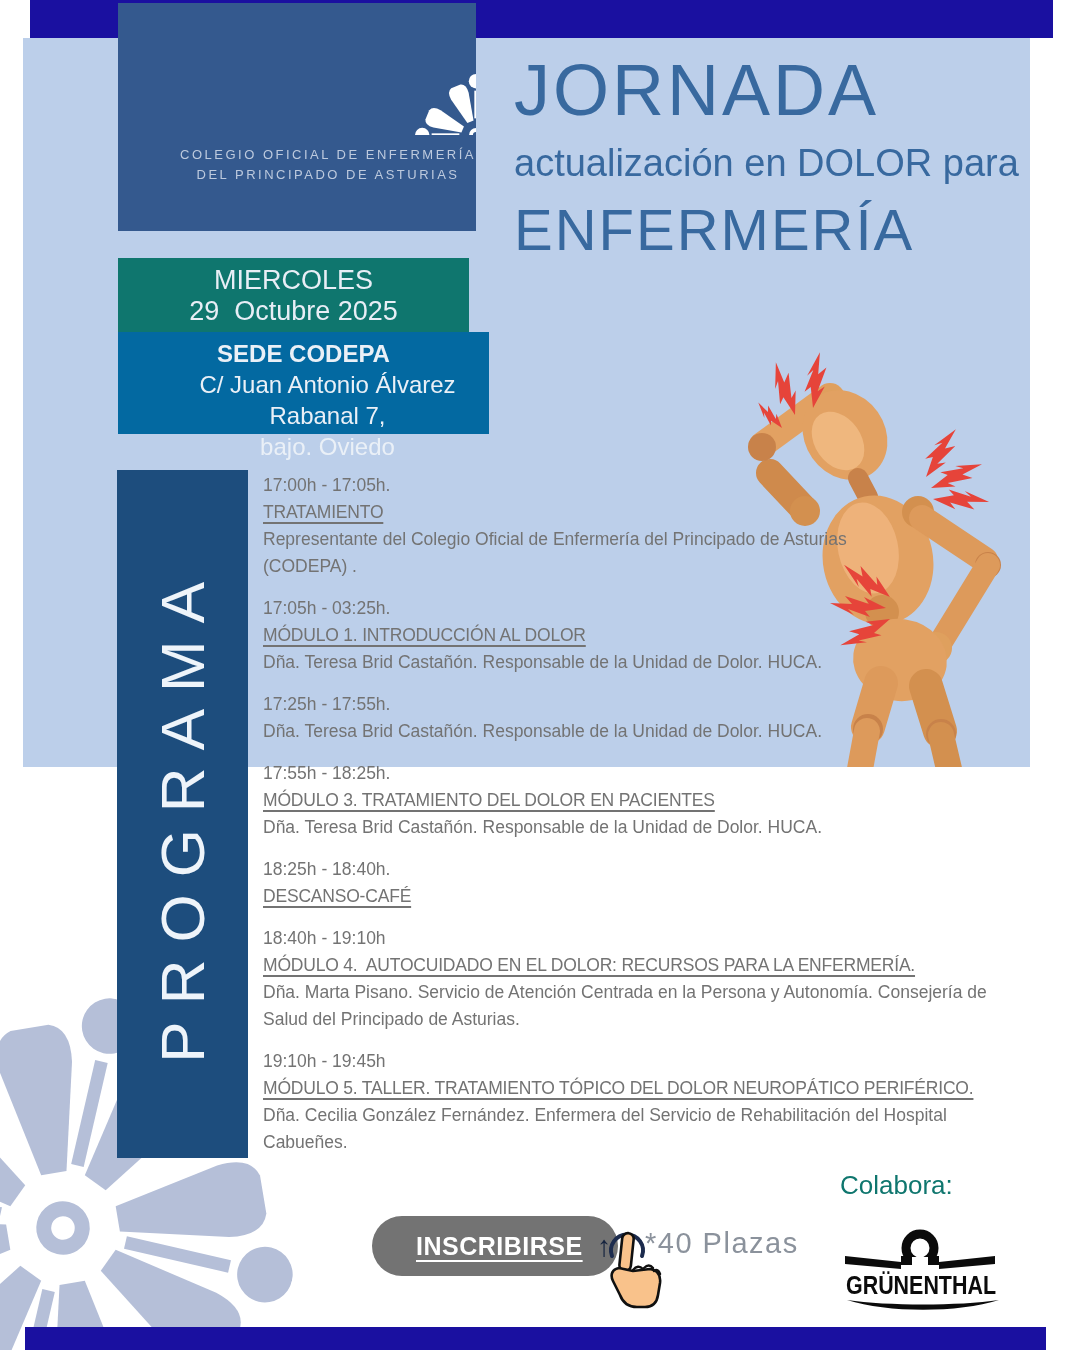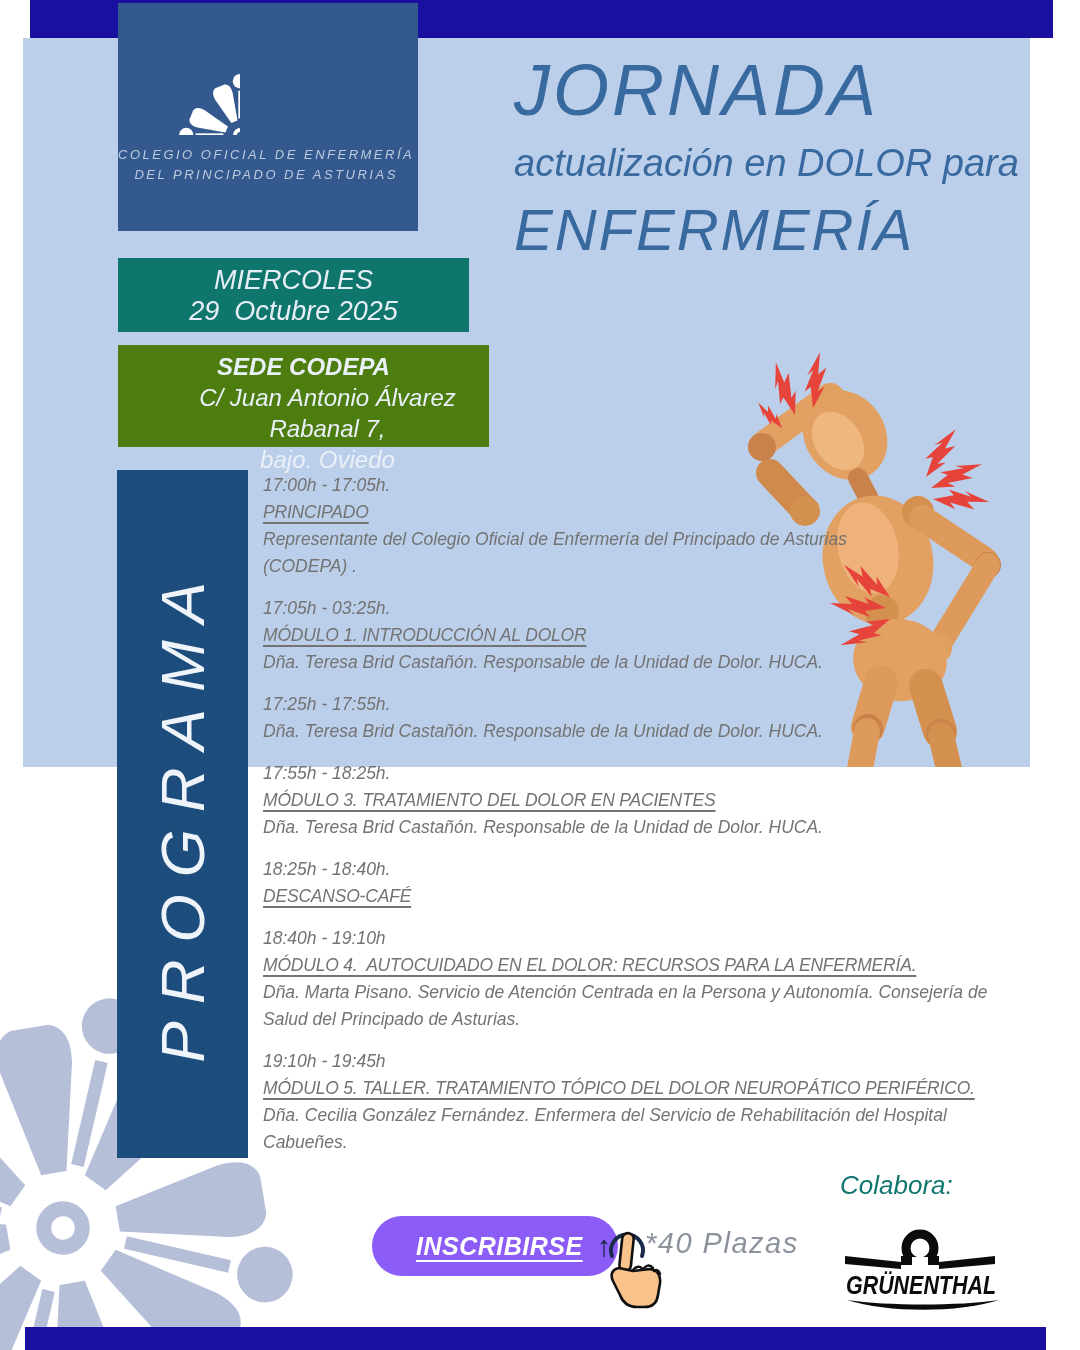--- a/index.html
+++ b/index.html
@@ -1,45 +1,45 @@
 <!DOCTYPE html>
 <html><head>
 <meta charset="utf-8">
 <style>
   html,body{margin:0;padding:0;background:#ffffff;}
   .page{
     position:relative;width:1080px;height:1350px;background:#ffffff;
     overflow:hidden;font-family:"Liberation Sans",sans-serif;
   }
-  .abs{position:absolute;font-style:italic;}
+  .abs{position:absolute;}
 
   
   .top-bar{left:30px;top:0;width:1023px;height:38px;background:#1a10a0;z-index:2;}
   .bottom-bar{left:25px;top:1327px;width:1021px;height:23px;background:#1a10a0;z-index:7;}
   .blue-panel{left:23px;top:38px;width:1007px;height:729px;background:#bccfea;z-index:1;}
 
   
   .flower-decor{left:-172px;top:993px;width:470px;height:470px;z-index:0;color:#b5bfd8;}
 
   
 
   
-  .logo-box{left:118px;top:3px;width:300px;height:228px;background:#34598e;z-index:3;
-    display:flex;flex-direction:column;align-items:flex-start;}
+  .logo-box{left:118px;top:3px;width:358px;height:228px;background:#34598e;z-index:3;
+    display:flex;flex-direction:column;align-items:flex-end;}
   .logo-flower{margin-top:10px;width:122px;height:122px;color:#ffffff;}
   .logo-text{margin-top:10px;text-align:center;font-size:13px;line-height:20px;
     letter-spacing:2.5px;color:#bdcade;font-weight:400;}
 
   
   .day-box{left:118px;top:258px;width:351px;height:74px;background:#0f766e;z-index:3;
     color:#e8eef6;text-align:center;padding-top:7px;box-sizing:border-box;}
   .day-name{font-size:27px;line-height:31px;font-weight:500;}
   .day-date{font-size:27px;line-height:31px;font-weight:500;white-space:pre;}
-  .sede-box{left:118px;top:332px;width:371px;height:102px;background:#4d7c0f;z-index:3;
-    color:#eaf0f7;text-align:center;padding-top:6px;box-sizing:border-box;margin-top:13px;}
+  .sede-box{left:118px;top:332px;width:371px;height:102px;background:#0369a1;z-index:3;
+    color:#eaf0f7;text-align:center;padding-top:6px;box-sizing:border-box;}
   .sede-name{font-size:24px;line-height:31px;font-weight:600;}
   .sede-line{font-size:24px;line-height:31px;font-weight:500;padding-left:48px;}
 
   
   .title-block{left:514px;top:52px;z-index:3;color:#38699f;}
   .title-1{font-size:72px;font-weight:300;letter-spacing:3px;line-height:76px;}
   .title-2{font-size:38px;font-weight:300;line-height:42px;margin-top:14px;letter-spacing:0;}
   .title-3{font-size:58px;font-weight:300;letter-spacing:2px;line-height:72px;margin-top:10px;}
 
   
@@ -54,21 +54,21 @@
   
   .program-list{left:263px;top:472px;width:790px;z-index:4;}
   .program-item{margin-bottom:15px;}
   .program-time,.program-title,.program-detail{
     font-size:17.5px;line-height:27px;color:#737373;font-weight:500;}
   .program-title{text-decoration:underline;text-underline-offset:4px;
     text-decoration-thickness:1.5px;white-space:pre-wrap;letter-spacing:-0.2px;}
 
   
   .register-button{left:372px;top:1216px;width:246px;height:60px;border-radius:32px;
-    background:#8b5cf6;z-index:5;display:flex;align-items:center;cursor:pointer;}
+    background:#737373;z-index:5;display:flex;align-items:center;cursor:pointer;}
   .register-label{margin-left:44px;font-size:25px;font-weight:600;color:#ffffff;
     text-decoration:underline;text-underline-offset:5px;letter-spacing:0.5px;}
   .register-arrow{margin-left:14px;font-size:29px;color:#16243f;font-weight:700;line-height:29px;}
   .hand-icon{left:596px;top:1222px;width:72px;height:96px;z-index:6;}
   .capacity{left:645px;top:1227px;font-size:29px;color:#8b929c;font-weight:300;
     letter-spacing:1.5px;z-index:5;}
   .colabora{left:840px;top:1170px;font-size:26px;color:#0f766e;font-weight:300;z-index:5;}
   .sponsor-logo{left:843px;top:1226px;width:160px;height:86px;z-index:5;}
 </style>
 </head>
@@ -206,21 +206,21 @@
     <div class="sede-line">bajo. Oviedo</div>
   </div>
 
   <div class="abs programa-bar">
     <div class="programa-text">PROGRAMA</div>
   </div>
 
   <div class="abs program-list">
     <div class="program-item">
       <div class="program-time">17:00h - 17:05h.</div>
-      <div class="program-title">PRINCIPADO</div>
+      <div class="program-title">TRATAMIENTO</div>
     <div class="program-detail">Representante del Colegio Oficial de Enfermería del Principado de Asturias</div>
         <div class="program-detail">(CODEPA) .</div>
       </div>
 
     <div class="program-item">
       <div class="program-time">17:05h - 03:25h.</div>
       <div class="program-title">MÓDULO 1. INTRODUCCIÓN AL DOLOR</div>
     <div class="program-detail">Dña. Teresa Brid Castañón. Responsable de la Unidad de Dolor. HUCA.</div>
       </div>
 

